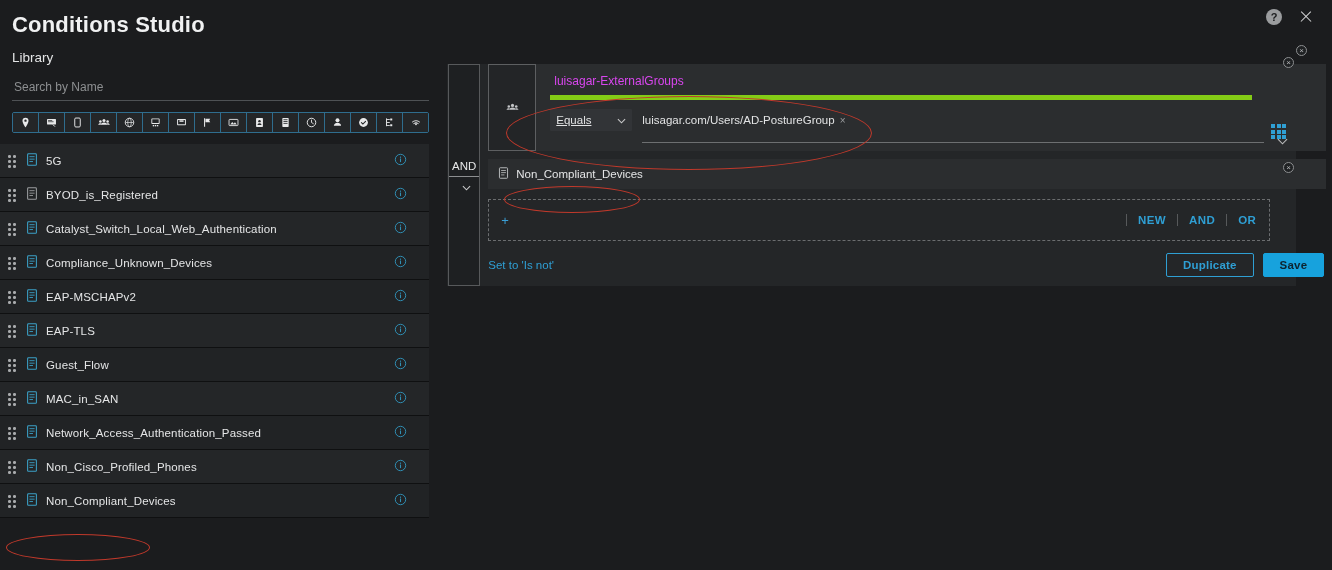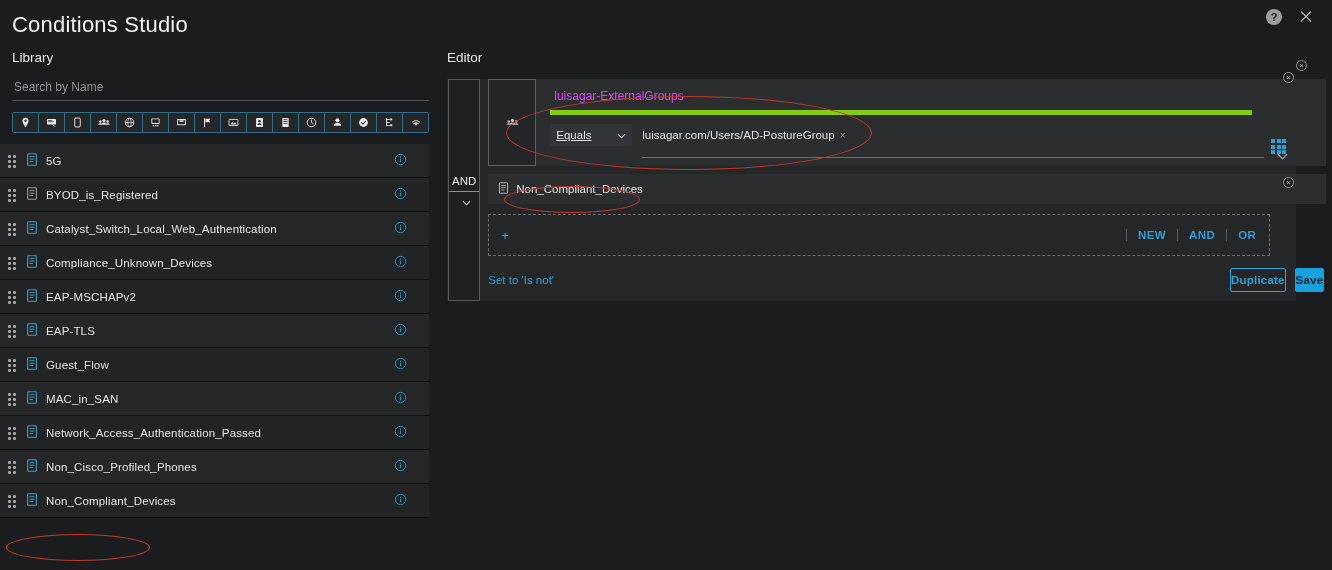--- a/index.html
+++ b/index.html
@@ -29,21 +29,21 @@
   }
   .close-x::before, .close-x::after {
     content:""; position: absolute; left: 1px; top: 7px;
     width: 14px; height: 1.4px; background: #d8d9da;
   }
   .close-x::before { transform: rotate(45deg); }
   .close-x::after  { transform: rotate(-45deg); }
 
   .page-title {
     position: absolute; left: 12px; top: 12px;
-    font-size: 22px; font-weight: 400; color: #f0f1f2; letter-spacing: .2px;
+    font-size: 22px; font-weight: 700; color: #f0f1f2; letter-spacing: .2px;
   }
 
   
   .library { position: absolute; left: 0; top: 50px; width: 438px; }
   .section-title { font-size: 13.5px; color: #e3e4e5; padding-left: 12px; }
 
   .search-wrap { margin: 12px 10px 0 12px; }
   .search-input {
     width: 417px; background: transparent; border: none;
     border-bottom: 1px solid #4e5154;
@@ -159,21 +159,21 @@
     padding: 0 11px; border-left: 1px solid #57595b; cursor: pointer;
   }
 
   .isnot-row {
     margin: 12px 0 0 8px; display: flex; align-items: center;
     justify-content: space-between; width: 838px;
   }
   .isnot-link { color: #2f9fd4; font-size: 11.5px; cursor: pointer; }
   .btn-group { display: flex; gap: 9px; padding-right: 2px; }
   .btn {
-    font-size: 11.5px; font-weight: bold; padding: 5px 0;
+    font-size: 11.5px; font-weight: bold; padding: 5px 16px;
     cursor: pointer; border-radius: 2px; letter-spacing: .2px;
   }
   .btn-outline { border: 1px solid #2f9fd4; color: #2f9fd4; background: transparent; }
   .btn-solid { background: #17a2dd; color: #0d2430; border: 1px solid #17a2dd; text-align: right; }
 
   .x-circle {
     position: absolute; width: 11px; height: 11px; border-radius: 50%;
     border: 1px solid #8d8f91; color: #b6b8ba; font-size: 8px;
     line-height: 9px; text-align: center; cursor: pointer; background: #1f2123;
   }
@@ -555,21 +555,20 @@
               <rect x="7.35" y="6.8" width="1.3" height="4.4" fill="#2f8fb5"></rect>
               <rect x="7.35" y="4.4" width="1.3" height="1.5" fill="#2f8fb5"></rect>
             </svg></span>
       </div>
     </div>
   </div>
 
   <div class="hl-ellipse" style="left:6px; top:534px; width:144px; height:27px;"></div>
 
   <div class="editor">
-    <div class="section-title" style="padding-left:0">Editor</div>
 
     <div class="editor-panel">
       <div class="cond-wrap">
 
         <div class="and-col">
           <div class="and-pill">
             <span class="and-txt">AND</span>
             <span class="chev">
               <svg width="9" height="6" viewBox="0 0 10 6">
                   <path d="M1 1l4 4 4-4" stroke="#c9cacb" stroke-width="1.2" fill="none"></path>

